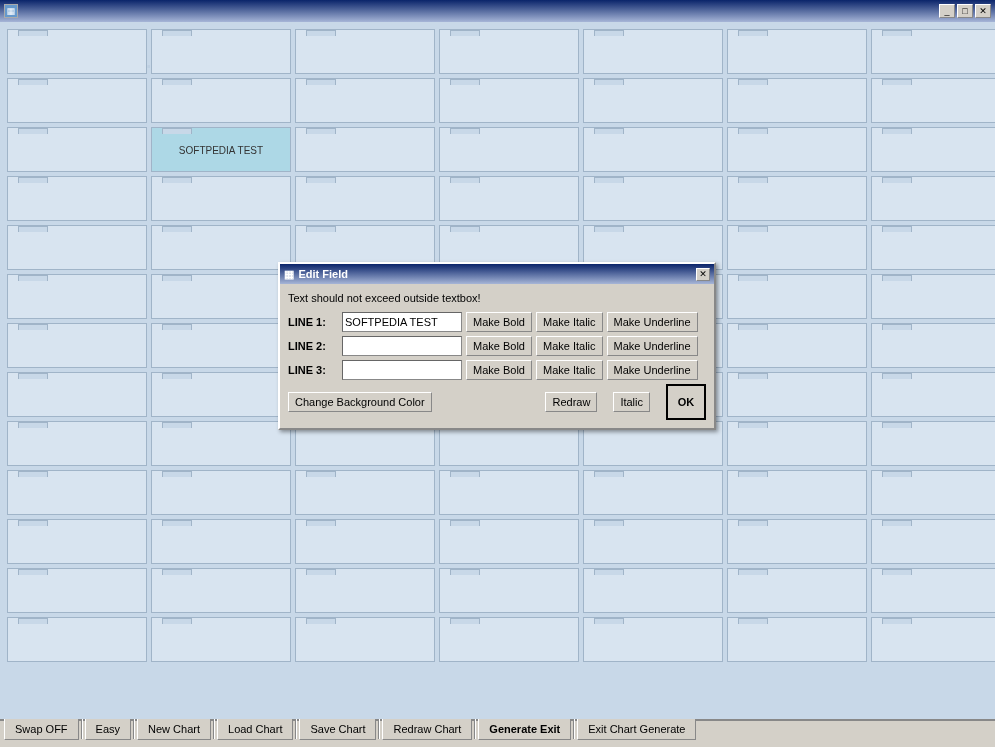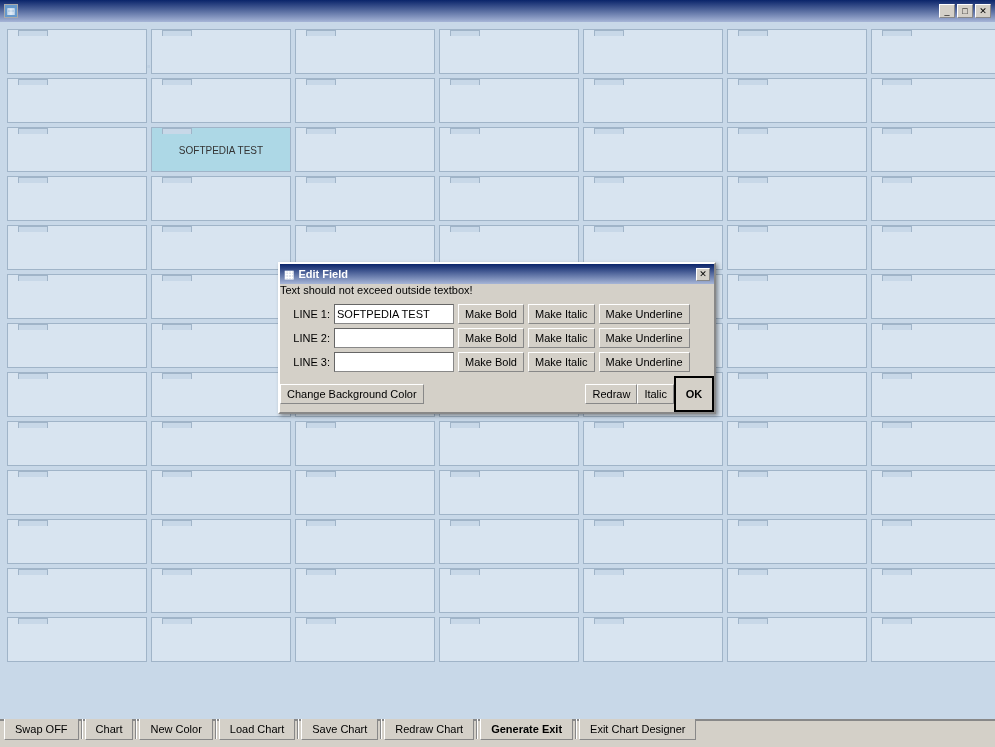--- a/index.html
+++ b/index.html
@@ -209,40 +209,40 @@
       border-left-color: #fff;
       cursor: pointer;
       font-size: 9px;
       display: flex;
       align-items: center;
       justify-content: center;
       color: #000;
     }
 
     .dialog-body {
+      padding: 8px;
     }
 
     .dialog-warning {
       font-size: 11px;
       color: #000;
       margin-bottom: 8px;
     }
 
     .dialog-row {
       display: flex;
       align-items: center;
       margin-bottom: 4px;
       gap: 4px;
     }
 
     .dialog-label {
       width: 50px;
       font-size: 11px;
-      font-weight: normal;
-      text-align: right;
+      font-weight: bold;
     }
 
     .dialog-input {
       width: 120px;
       height: 20px;
       border: 1px solid #888;
       border-top-color: #666;
       border-left-color: #666;
       background: white;
       font-size: 11px;
@@ -269,21 +269,21 @@
       border: 2px solid #000;
       background: #d4d0c8;
       padding: 0 8px;
       cursor: pointer;
       font-size: 11px;
     }
 
     .dialog-footer {
       display: flex;
       align-items: center;
-      gap: 0;
+      gap: 16px;
       margin-top: 4px;
     }
 
     .spacer { flex: 1; }
   </style>
 </head>
 <body>
 
 <div class="title-bar">
   <div class="title-bar-left">
@@ -658,26 +658,26 @@
         <button class="dialog-btn-ok">OK</button>
       </div>
     </div>
   </div>
 
 </div>
 
 <div class="bottom-toolbar">
   <button class="toolbar-btn">Swap OFF</button>
   <div class="toolbar-separator"></div>
-  <button class="toolbar-btn">Chart</button>
+  <button class="toolbar-btn">Easy</button>
   <div class="toolbar-separator"></div>
-  <button class="toolbar-btn">New Color</button>
+  <button class="toolbar-btn">New Chart</button>
   <div class="toolbar-separator"></div>
   <button class="toolbar-btn">Load Chart</button>
   <div class="toolbar-separator"></div>
   <button class="toolbar-btn">Save Chart</button>
   <div class="toolbar-separator"></div>
   <button class="toolbar-btn">Redraw Chart</button>
   <div class="toolbar-separator"></div>
   <button class="toolbar-btn bold-btn">Generate Exit</button>
   <div class="toolbar-separator"></div>
-  <button class="toolbar-btn">Exit Chart Designer</button>
+  <button class="toolbar-btn">Exit Chart Generate</button>
 </div>
 
 </body></html>

